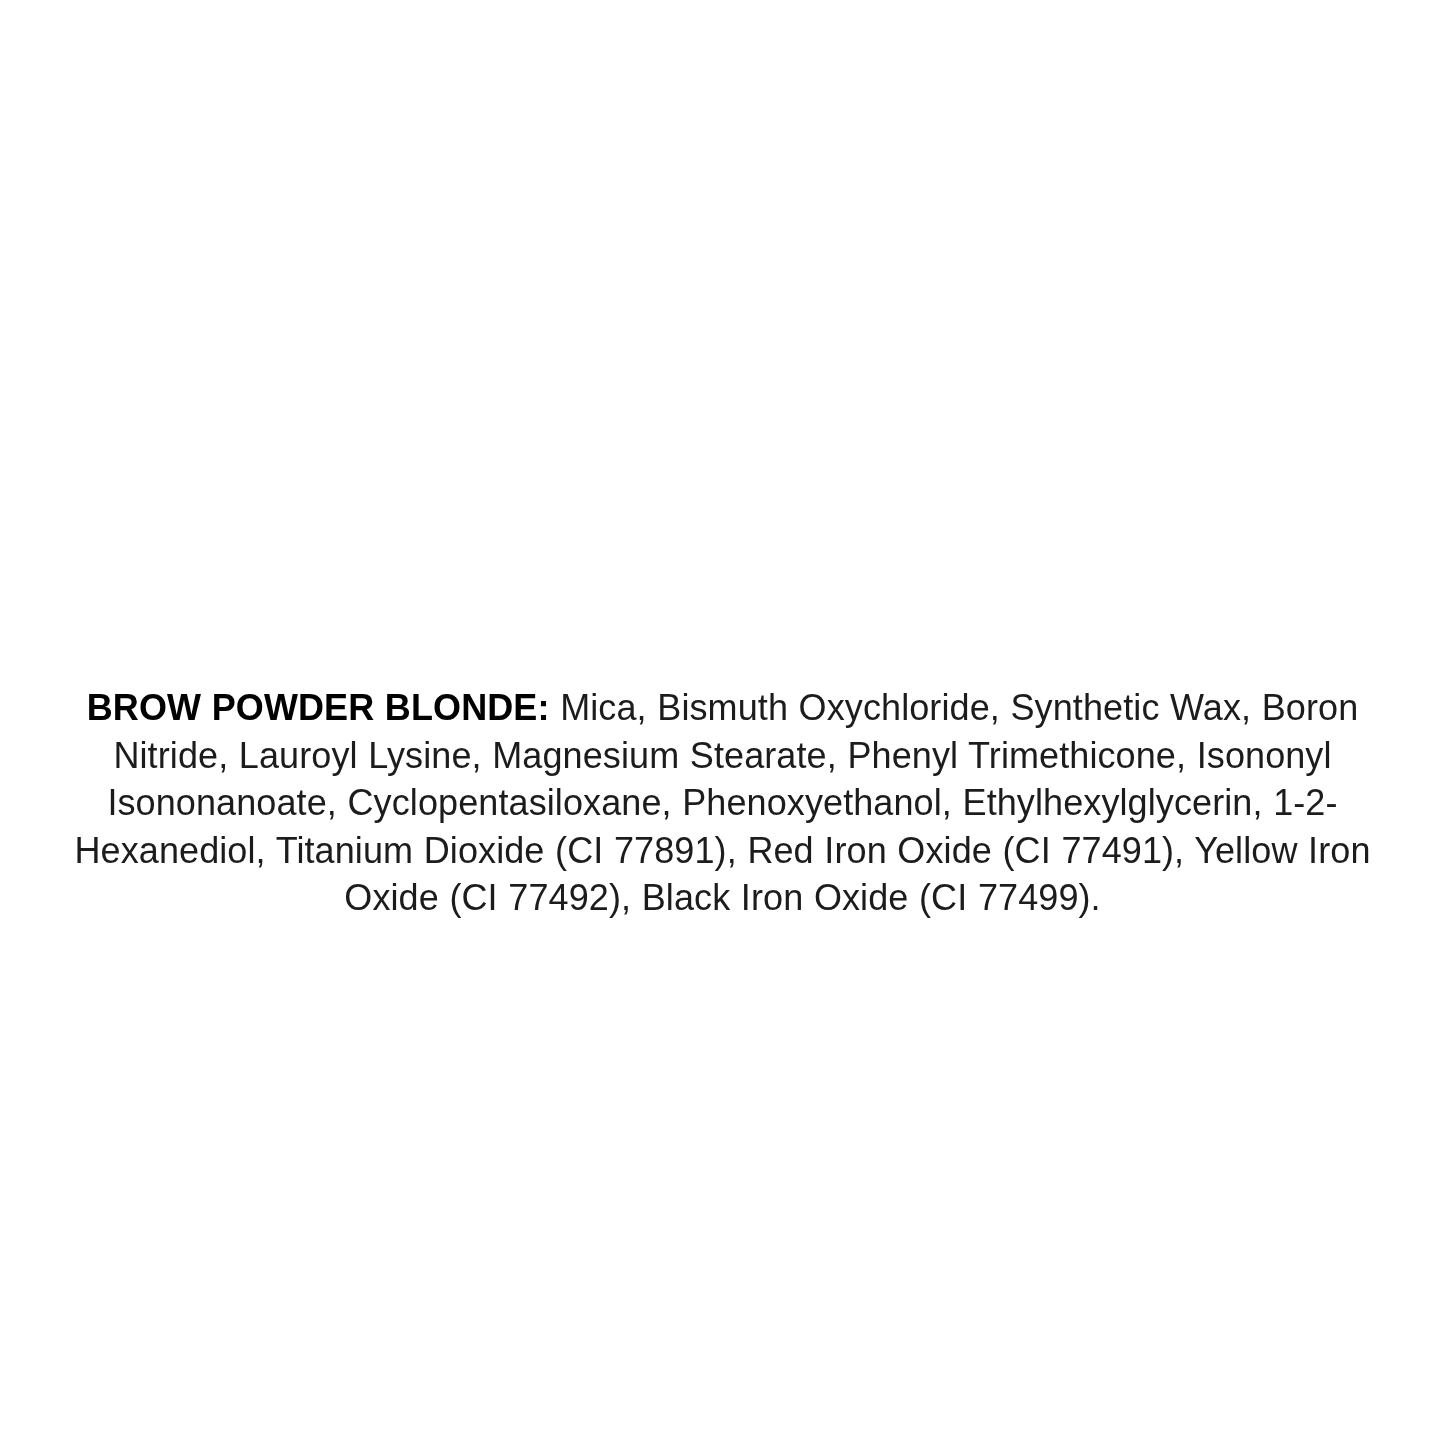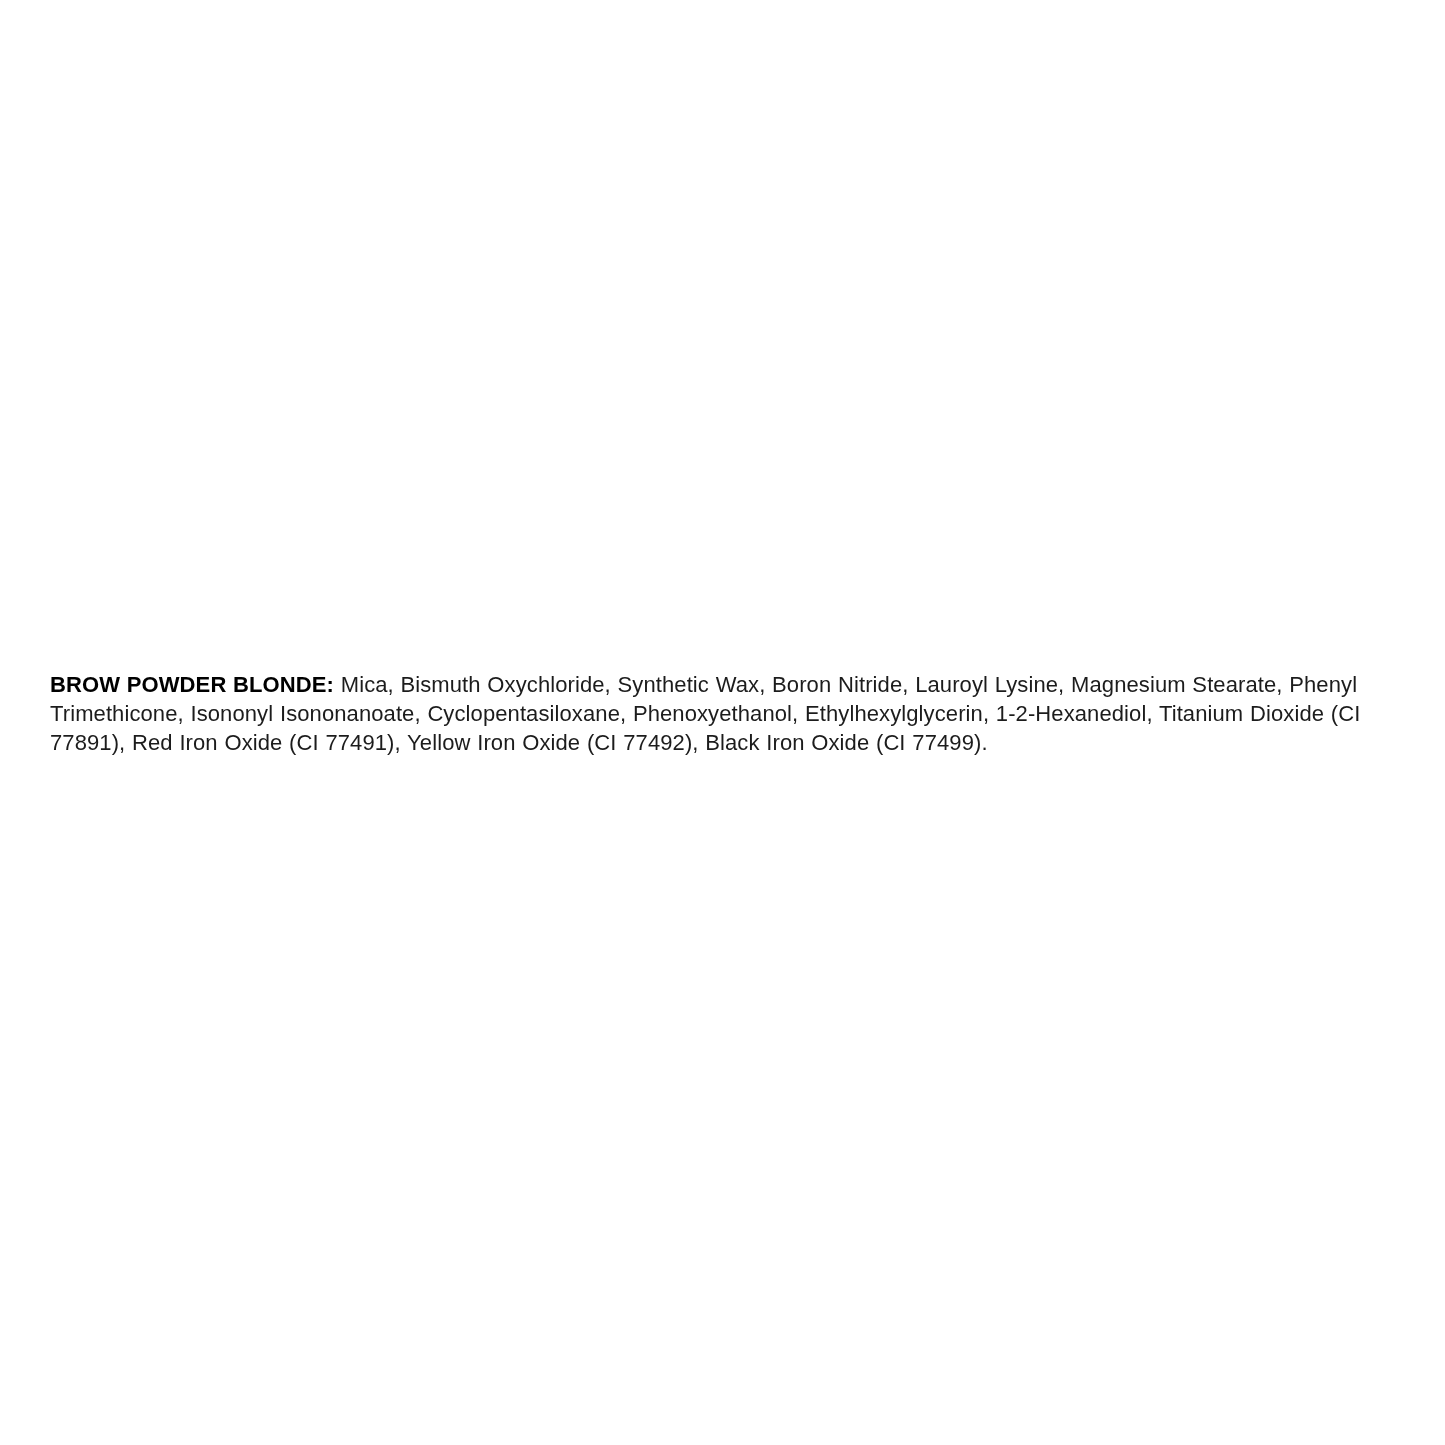--- a/index.html
+++ b/index.html
@@ -20,25 +20,25 @@
     height: 1445px;
     background: #ffffff;
   }
   .ingredients-block {
     position: absolute;
     left: 50px;
     top: 648px;
     width: 1345px;
   }
   .ingredients-text {
-    font-size: 22px;
+    font-size: 36px;
     line-height: 1.32;
     color: #1c1c1c;
     letter-spacing: 0.1px;
-    text-align: left;
+    text-align: center;
     word-spacing: 0.5px;
   }
   .product-label {
     font-weight: bold;
     color: #000000;
   }
   .ingredients-body {
     font-weight: normal;
   }
 </style>

